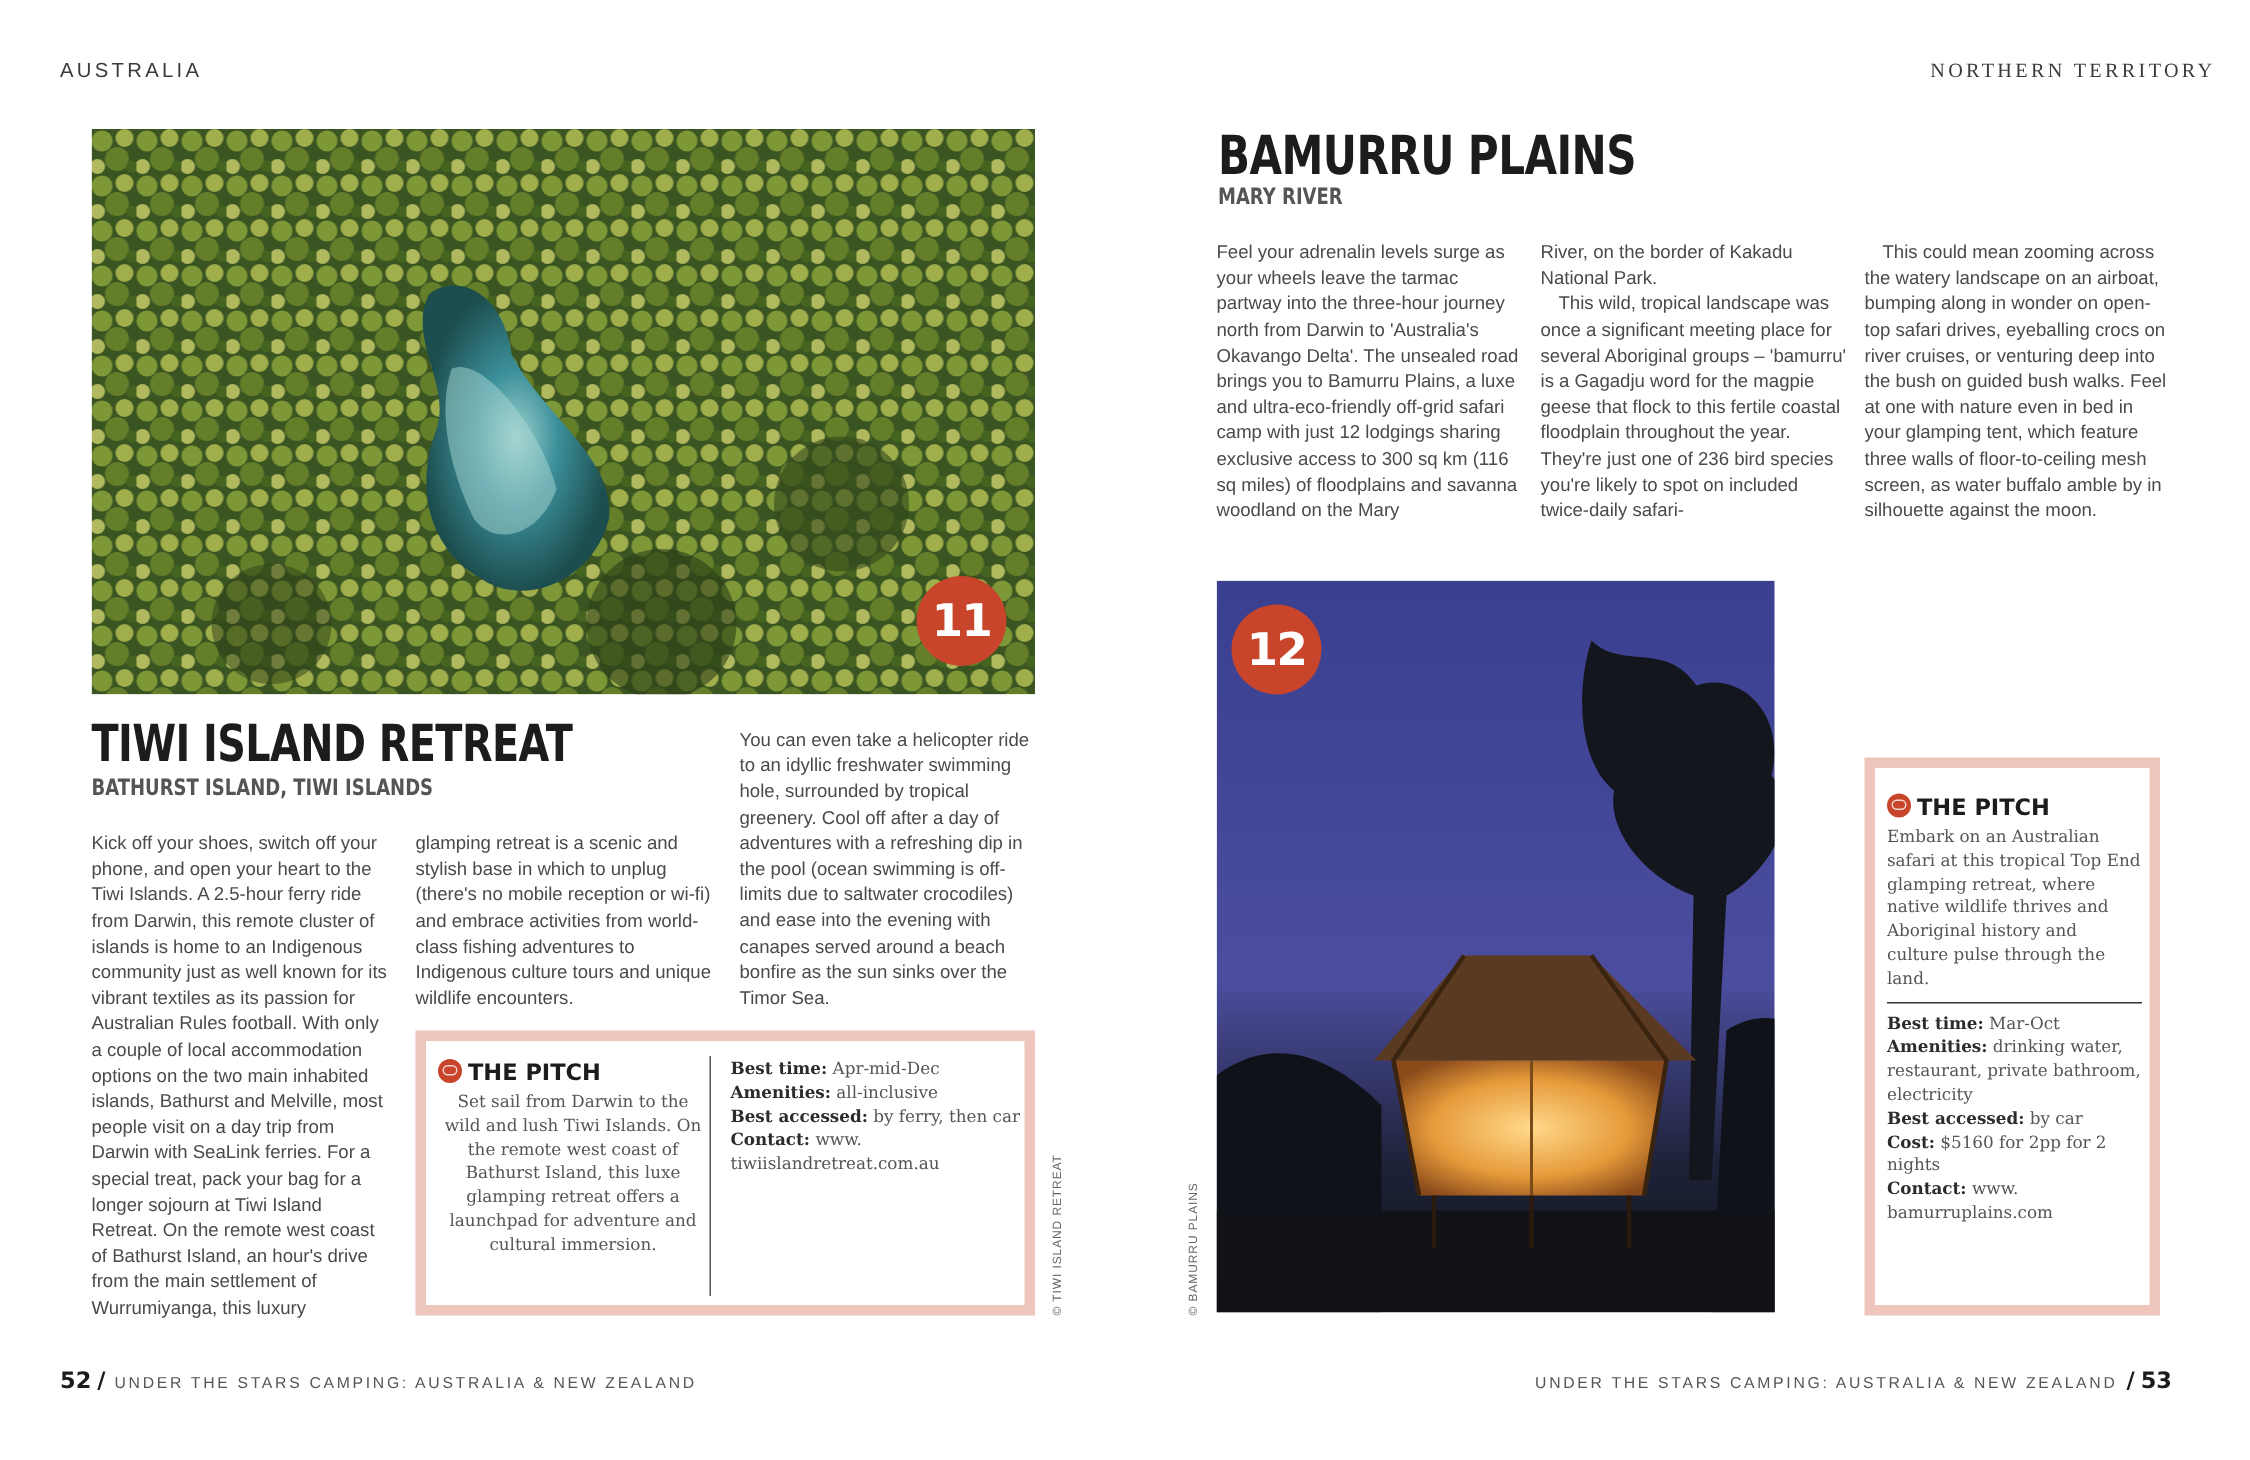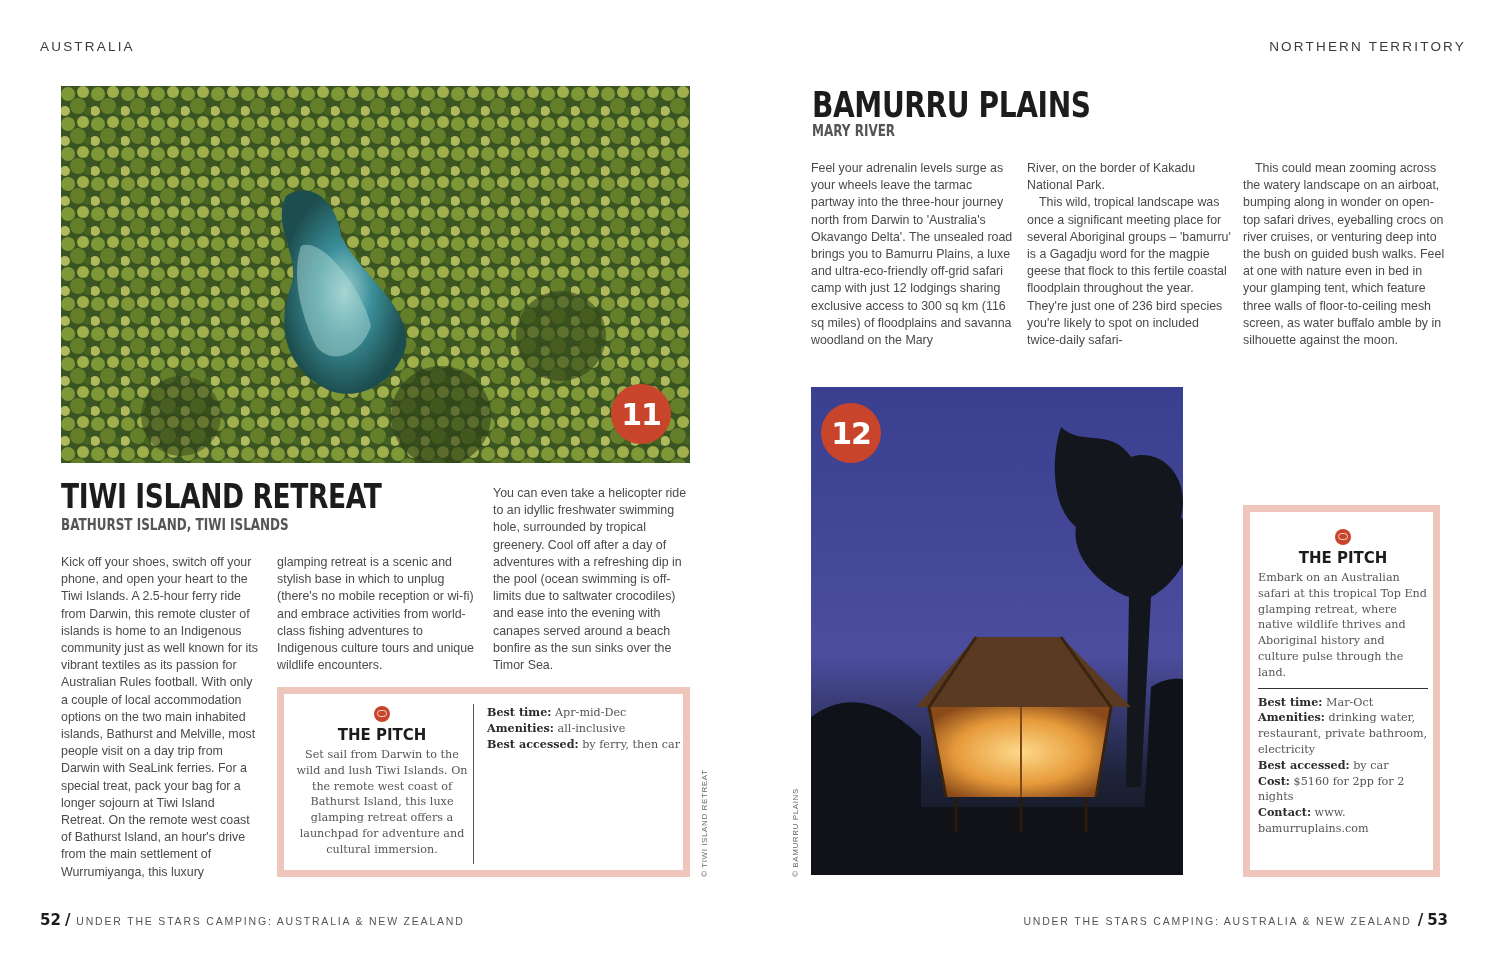--- a/index.html
+++ b/index.html
@@ -10,21 +10,21 @@
   .photo { position:absolute; overflow:hidden; }
   .title { position:absolute; font-family:"DejaVu Sans", sans-serif; font-weight:bold;
            color:#1c1c1c; letter-spacing:-0.5px; transform-origin:left top; }
   .subtitle { position:absolute; font-family:"DejaVu Sans", sans-serif; font-weight:bold;
               color:#555; font-size:15px; letter-spacing:0px; transform-origin:left top; }
   .col { position:absolute; font-size:12.4px; line-height:17.2px; color:#4a4a4a; }
   .col p { margin:0; }
   .col p.indent { text-indent:12px; }
   .pitch { position:absolute; border:7px solid #eec6bb; background:#fff; box-sizing:border-box; }
   .pitch-title { font-family:"DejaVu Sans", sans-serif; font-weight:bold; font-size:15px;
-                 color:#1c1c1c; display:flex; align-items:center; gap:4px;flex-direction:column; }
+                 color:#1c1c1c; display:flex; gap:4px; }
   .pitch-icon { width:16px; height:16px; border-radius:50%; background:#c8452b; display:inline-block; position:relative; }
   .pitch-icon::before { content:""; position:absolute; left:3px; top:4px; width:10px; height:7px;
                         border:1.5px solid #f3d6cc; border-radius:4px; box-sizing:border-box; }
   .serif { font-family:"DejaVu Serif", serif; font-size:11.2px; line-height:15.8px; color:#555; }
   .serif b { color:#2c2c2c; }
   .badge { position:absolute; width:64px; height:64px; }
   .badge span { position:absolute; inset:0; display:flex; align-items:center; justify-content:center;
                 font-family:"DejaVu Sans", sans-serif; font-weight:bold; font-size:30px; color:#fff; letter-spacing:-1px; }
   .credit { position:absolute; font-size:8px; letter-spacing:0.6px; color:#666;
             transform:rotate(-90deg); transform-origin:left top; white-space:nowrap; }
@@ -89,34 +89,35 @@
         <span class="pitch-icon"></span>
         <span>THE PITCH</span>
       </div>
       <div class="serif" style="margin-top:3px;text-align:center;">Set sail from Darwin to the wild and lush Tiwi Islands. On the remote west coast of Bathurst Island, this luxe glamping retreat offers a launchpad for adventure and cultural immersion.</div>
     </div>
     <div style="position:absolute; left:189px; top:10px; width:1px; height:160px; background:#555;"></div>
     <div class="serif" style="position:absolute; left:203px; top:11px; width:195px;">
       <div><b>Best time</b><b>:</b> <span>Apr-mid-Dec</span></div>
       <div><b>Amenities</b><b>:</b> <span>all-inclusive</span></div>
       <div><b>Best accessed</b><b>:</b> <span>by ferry, then car</span></div>
+      <div><b>Contact</b><b>:</b> <span>www. tiwiislandretreat.com.au</span></div>
     </div>
   </div>
 
   <div class="credit" style="left:700px; top:877px;">© TIWI ISLAND RETREAT</div>
 
   <div class="abs" style="left:40px; top:911px; display:flex; align-items:baseline; gap:4px;">
     <span class="footer-num">52</span>
     <span class="footer-num">/</span>
     <span class="footer-text" style="margin-left:2px;">UNDER THE STARS CAMPING: AUSTRALIA &amp; NEW ZEALAND</span>
   </div>
 </div>
 
 <div>
-  <div class="abs running" style="right:34px;">NORTHERN TERRITORY</div>
+  <div class="abs running" style="right:23px;font-family:Liberation Serif, serif;">NORTHERN TERRITORY</div>
 
   <div class="title" style="left:812px; top:84px; font-size:36px; transform:scaleX(0.78);">BAMURRU PLAINS</div>
   <div class="subtitle" style="left:812px; top:122px; transform:scaleX(0.8);">MARY RIVER</div>
 
   <div class="col" style="left:811px; top:160px; width:205px;">
     <p>Feel your adrenalin levels surge as your wheels leave the tarmac partway into the three-hour journey north from Darwin to 'Australia's Okavango Delta'. The unsealed road brings you to Bamurru Plains, a luxe and ultra-eco-friendly off-grid safari camp with just 12 lodgings sharing exclusive access to 300 sq km (116 sq miles) of floodplains and savanna woodland on the Mary</p>
   </div>
   <div class="col" style="left:1027px; top:160px; width:205px;">
     <p>River, on the border of Kakadu National Park.</p>
     <p class="indent">This wild, tropical landscape was once a significant meeting place for several Aboriginal groups – 'bamurru' is a Gagadju word for the magpie geese that flock to this fertile coastal floodplain throughout the year. They're just one of 236 bird species you're likely to spot on included twice-daily safari-</p>

